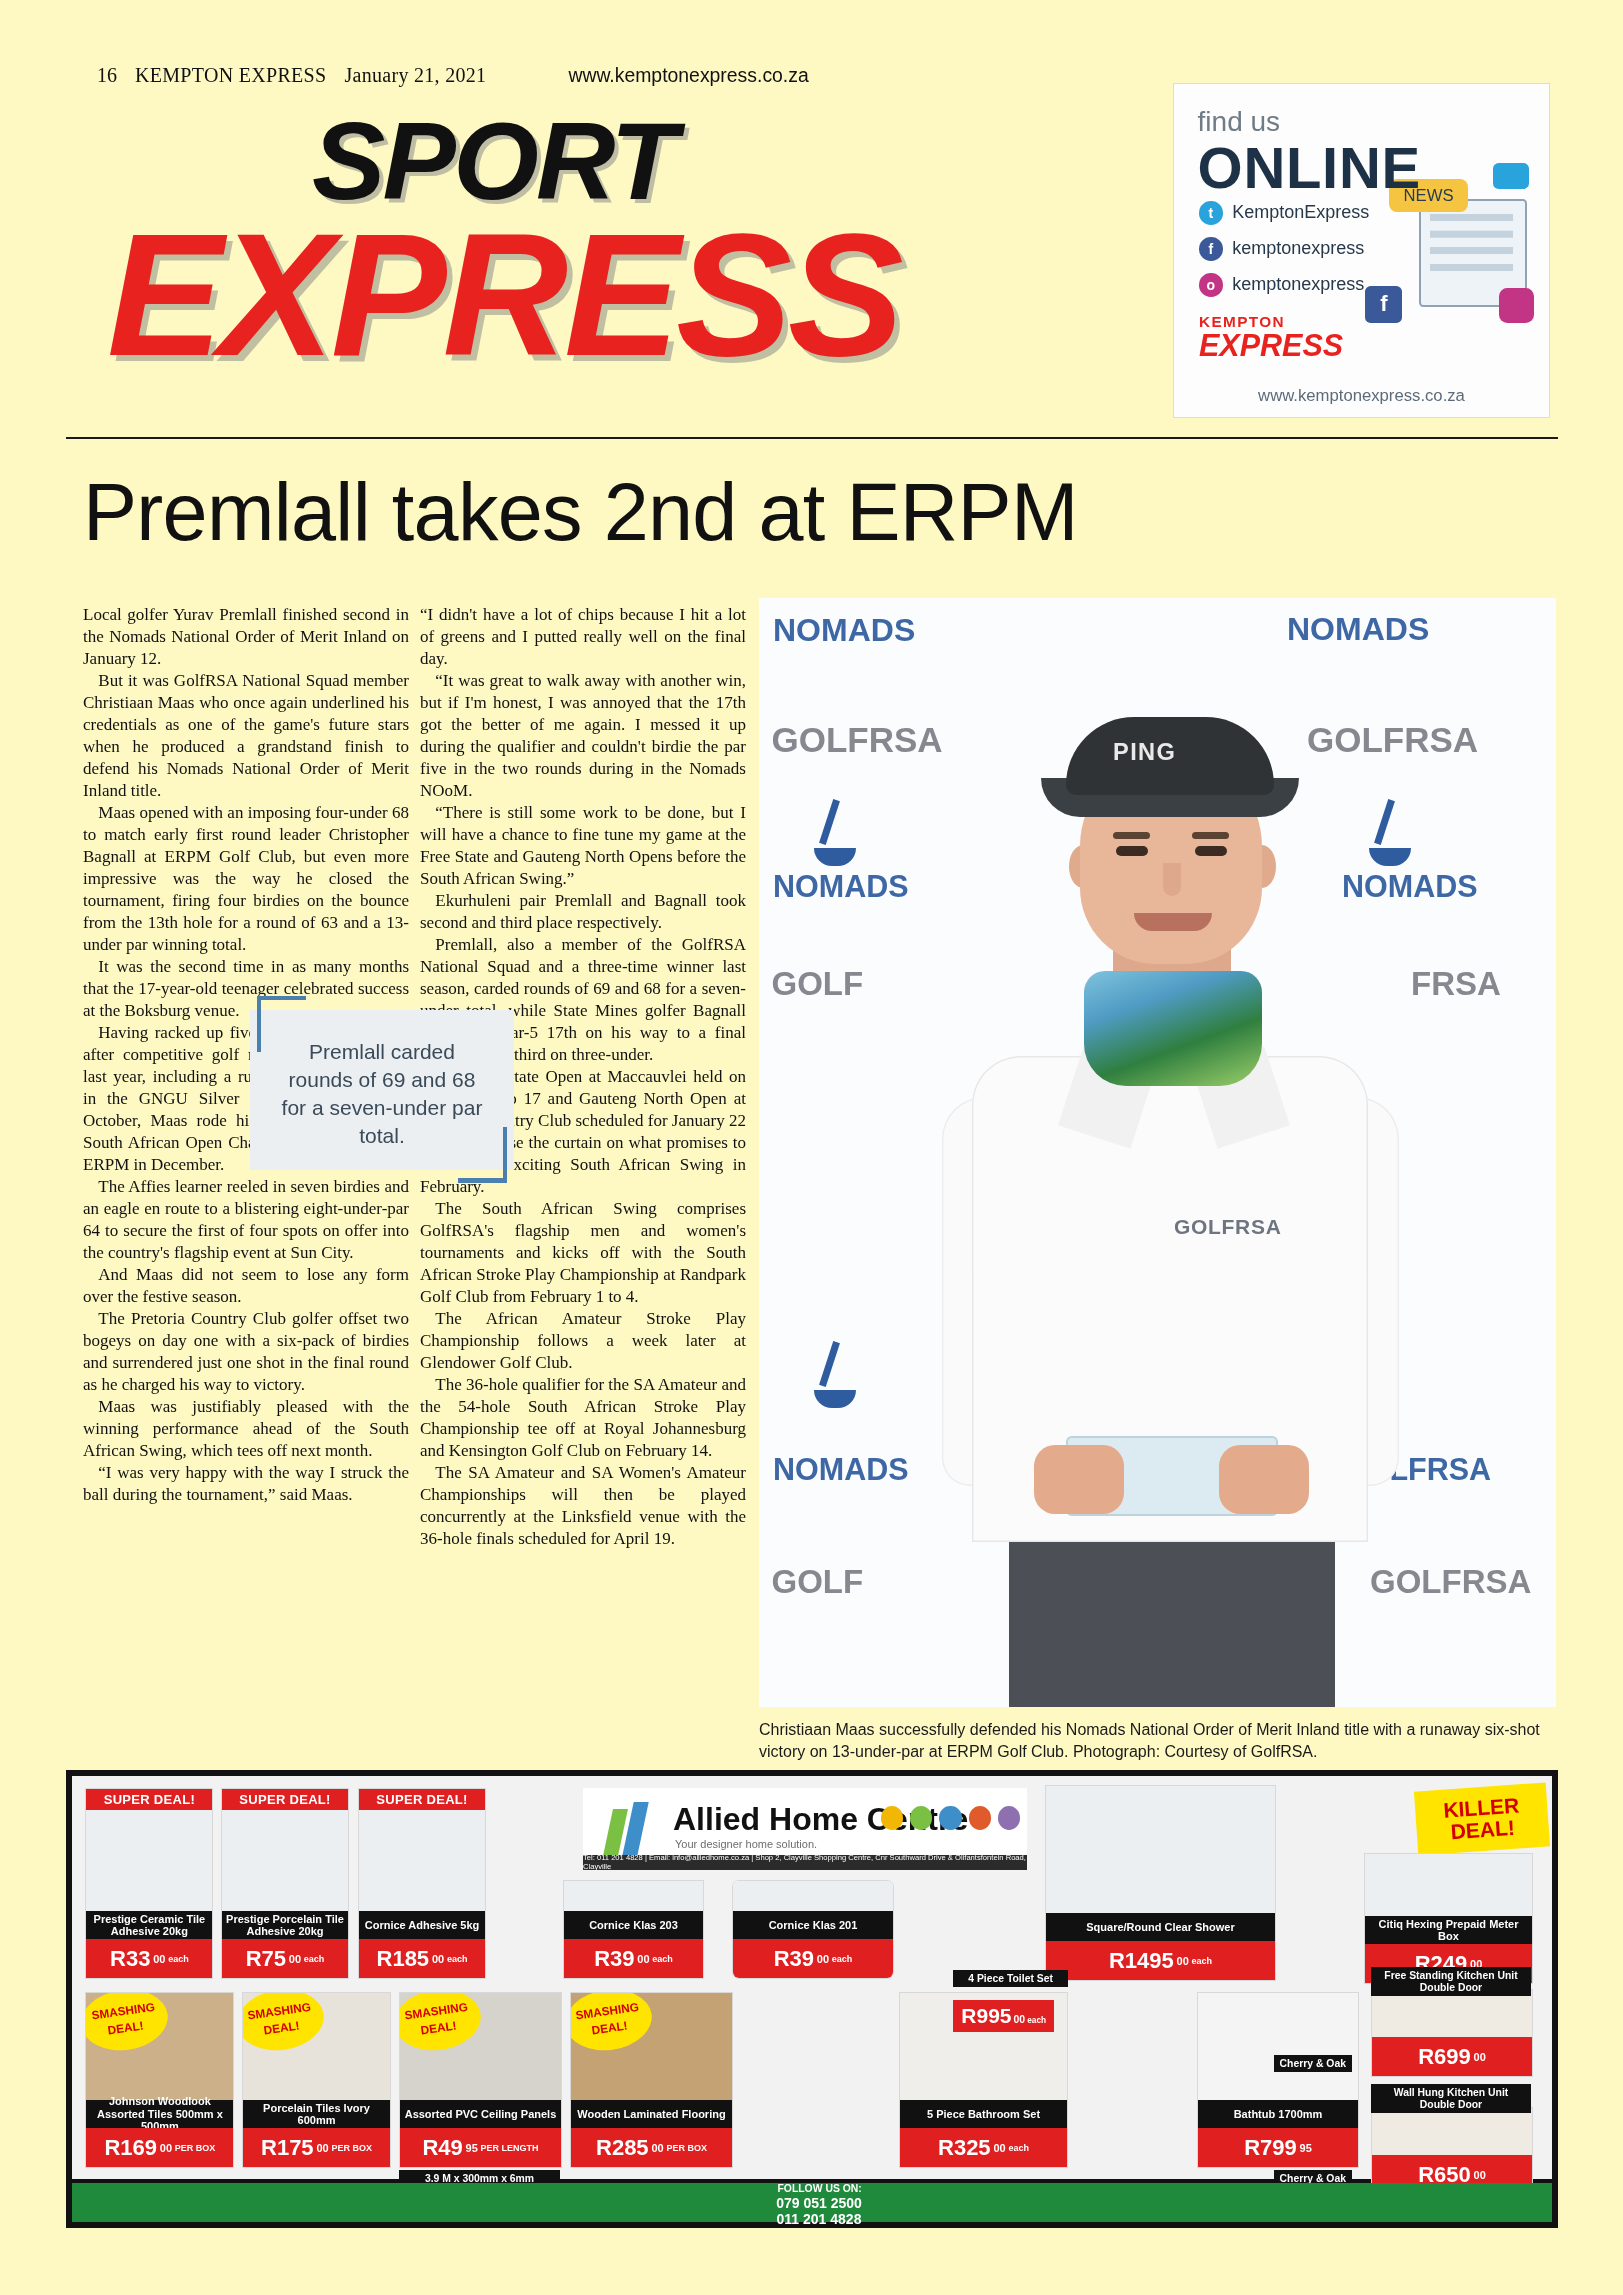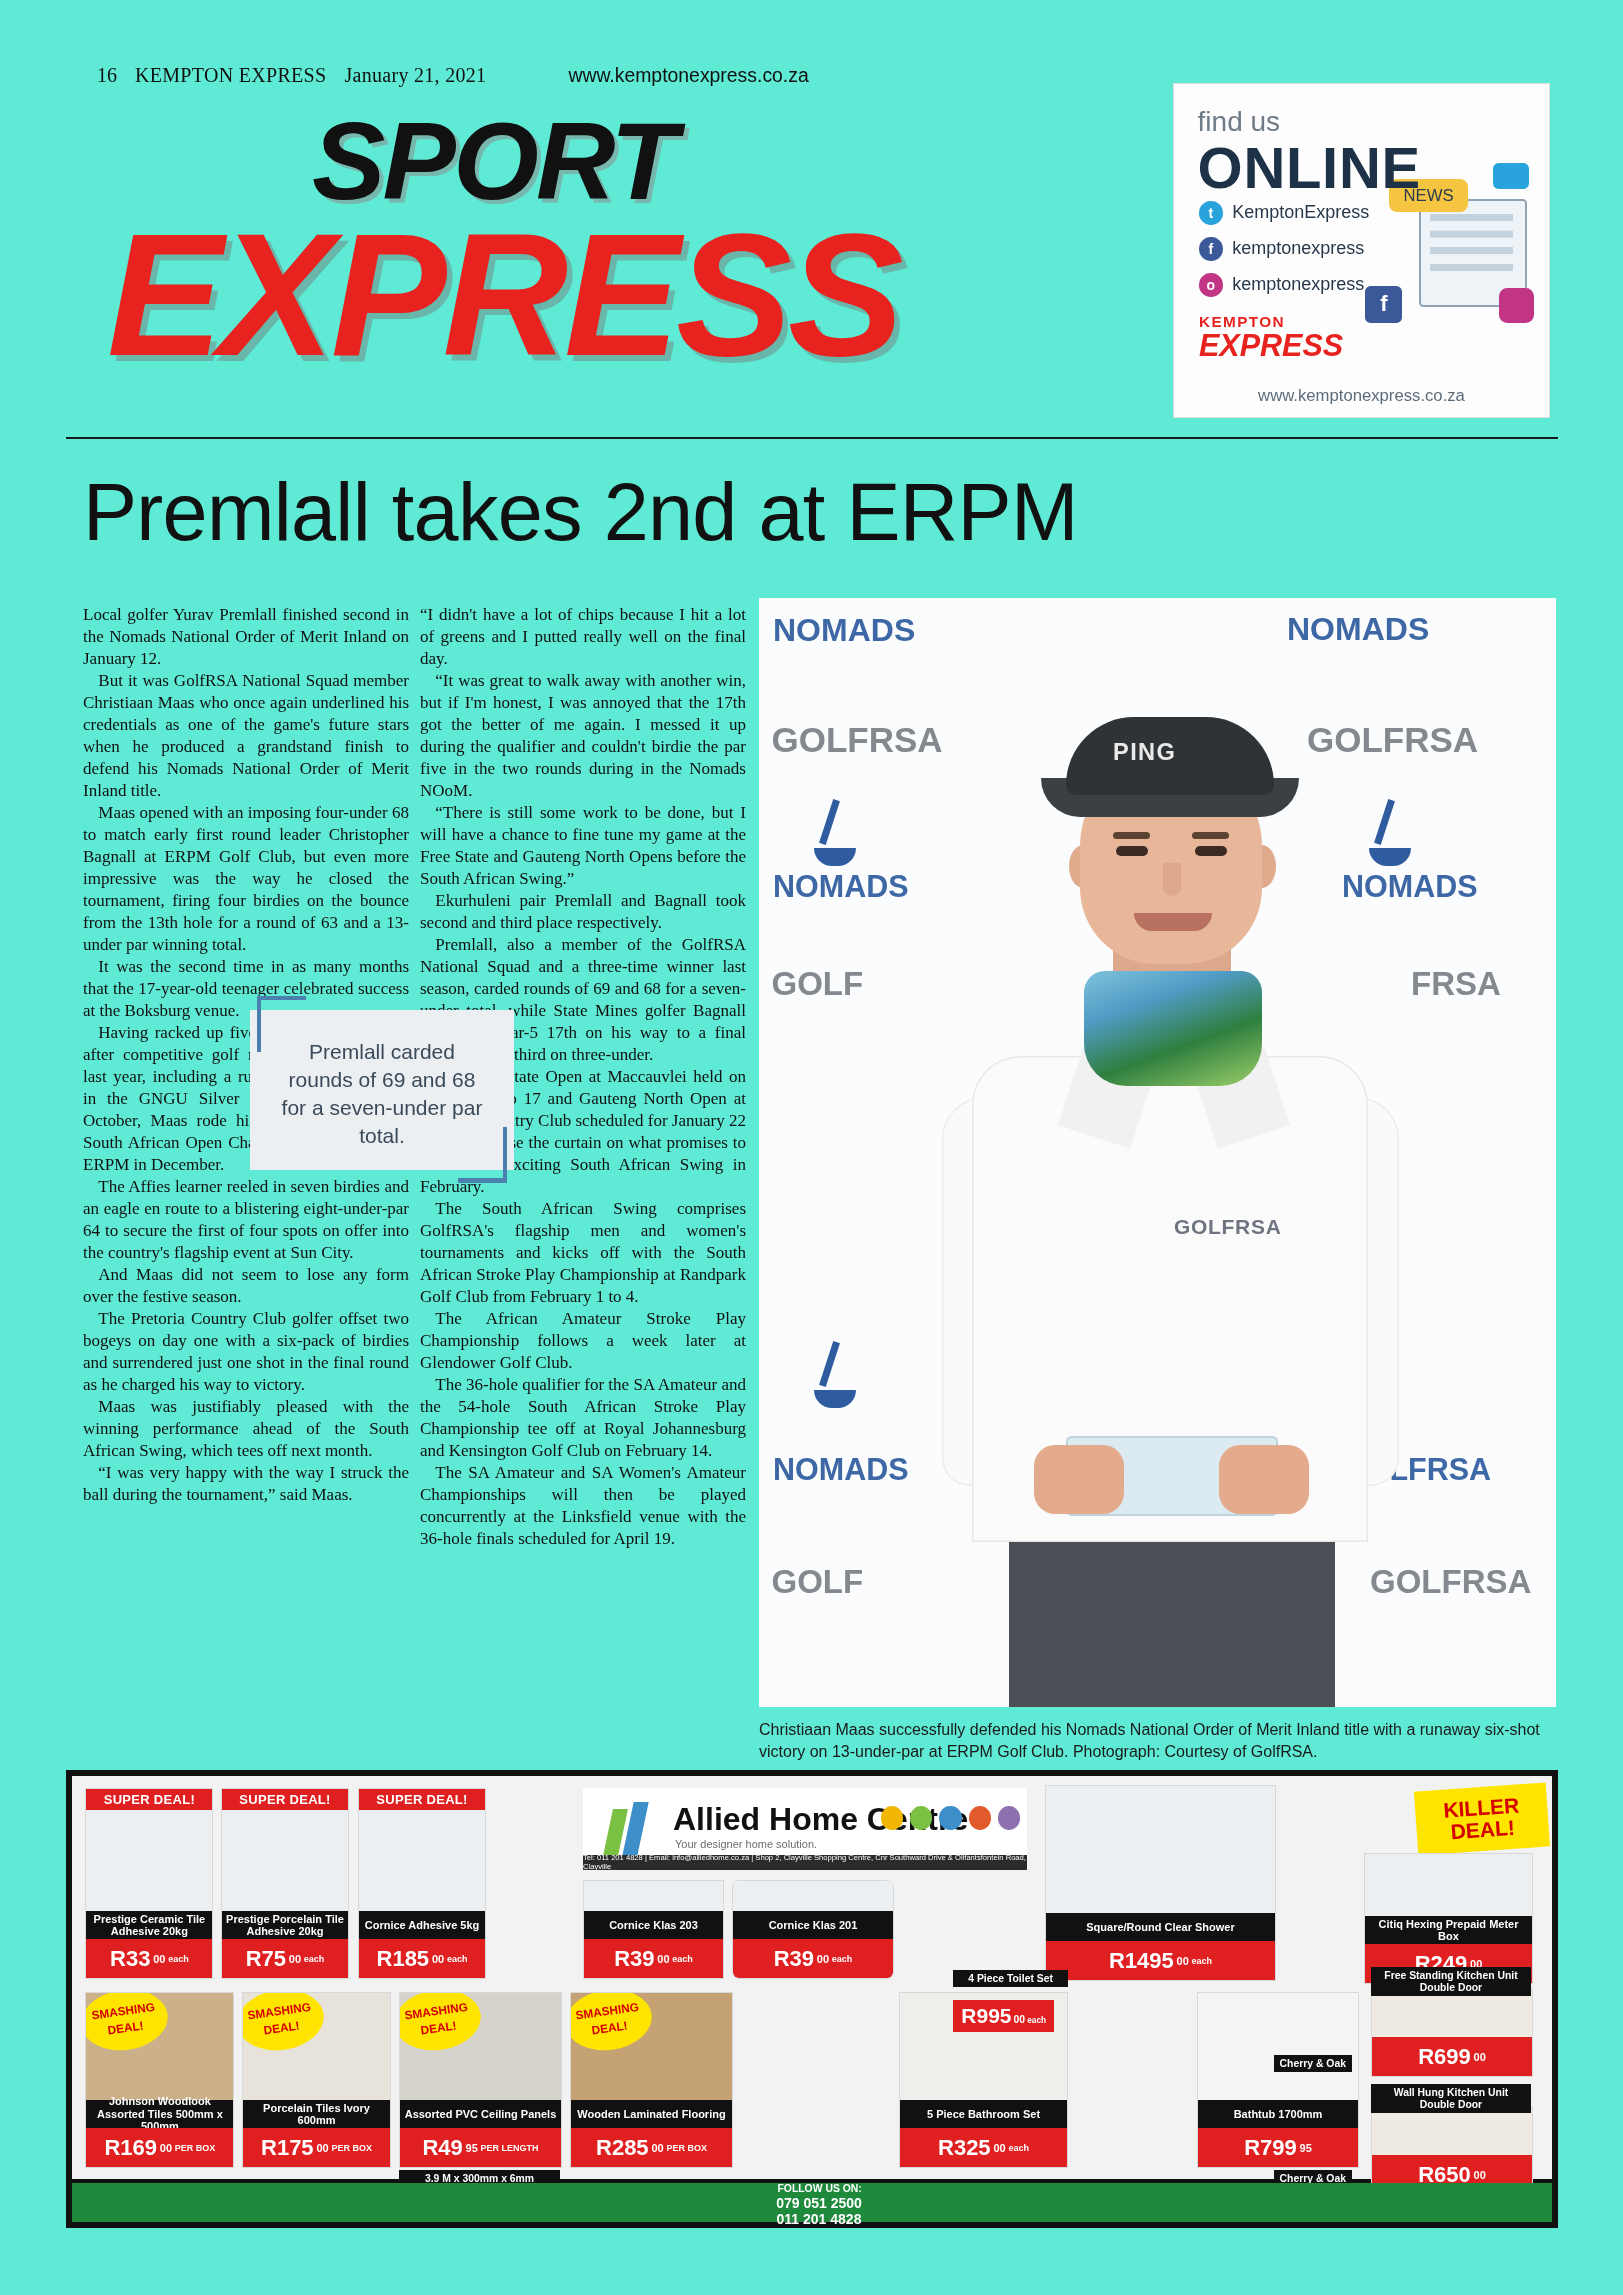--- a/index.html
+++ b/index.html
@@ -3,21 +3,21 @@
 <meta charset="utf-8">
 <style>
   html, body { margin:0; padding:0; background:#ffffff; }
   body {
     width:1624px; height:2295px;
     font-family:"Liberation Serif", serif;
     color:#000;
     position:relative;
     overflow:hidden;
   }
-  .page { position:relative; width:1624px; height:2295px; background:#5eead4; }
+  .page { position:relative; width:1624px; height:2295px; background:#fef9c3; }
 
   
   .top-line {
     position:absolute; left:97px; top:61px; width:1027px; height:28px;
     font-family:"Liberation Serif", serif;
     font-size:20px; color:#111;
     display:flex; align-items:center; gap:18px;
   }
   .top-line .pageno { font-size:20px; }
   .top-line .pub { font-size:20px; letter-spacing:0.3px; }
@@ -411,21 +411,21 @@
       <div class="banner">SUPER DEAL!</div>
       <div class="prod"></div>
       <div class="namebar">Cornice Adhesive 5kg</div>
       <div class="pricebar">
         <span>R185</span>
           <sup>00</sup>
           <span class="unit">each</span>
       </div>
     </div>
 
-    <div class="deal" style="left:517px; top:110px; width:139px; height:97px;">
+    <div class="deal" style="left:497px; top:110px; width:139px; height:97px;">
       <div class="prod" style="top:0; bottom:67px;"></div>
       <div class="namebar">Cornice Klas 203</div>
       <div class="pricebar">
         <span>R39</span>
           <sup>00</sup>
           <span class="unit">each</span>
       </div>
     </div>
 
     <div class="deal" style="left:666px; top:110px; width:160px; height:97px;border-radius:7px;">

